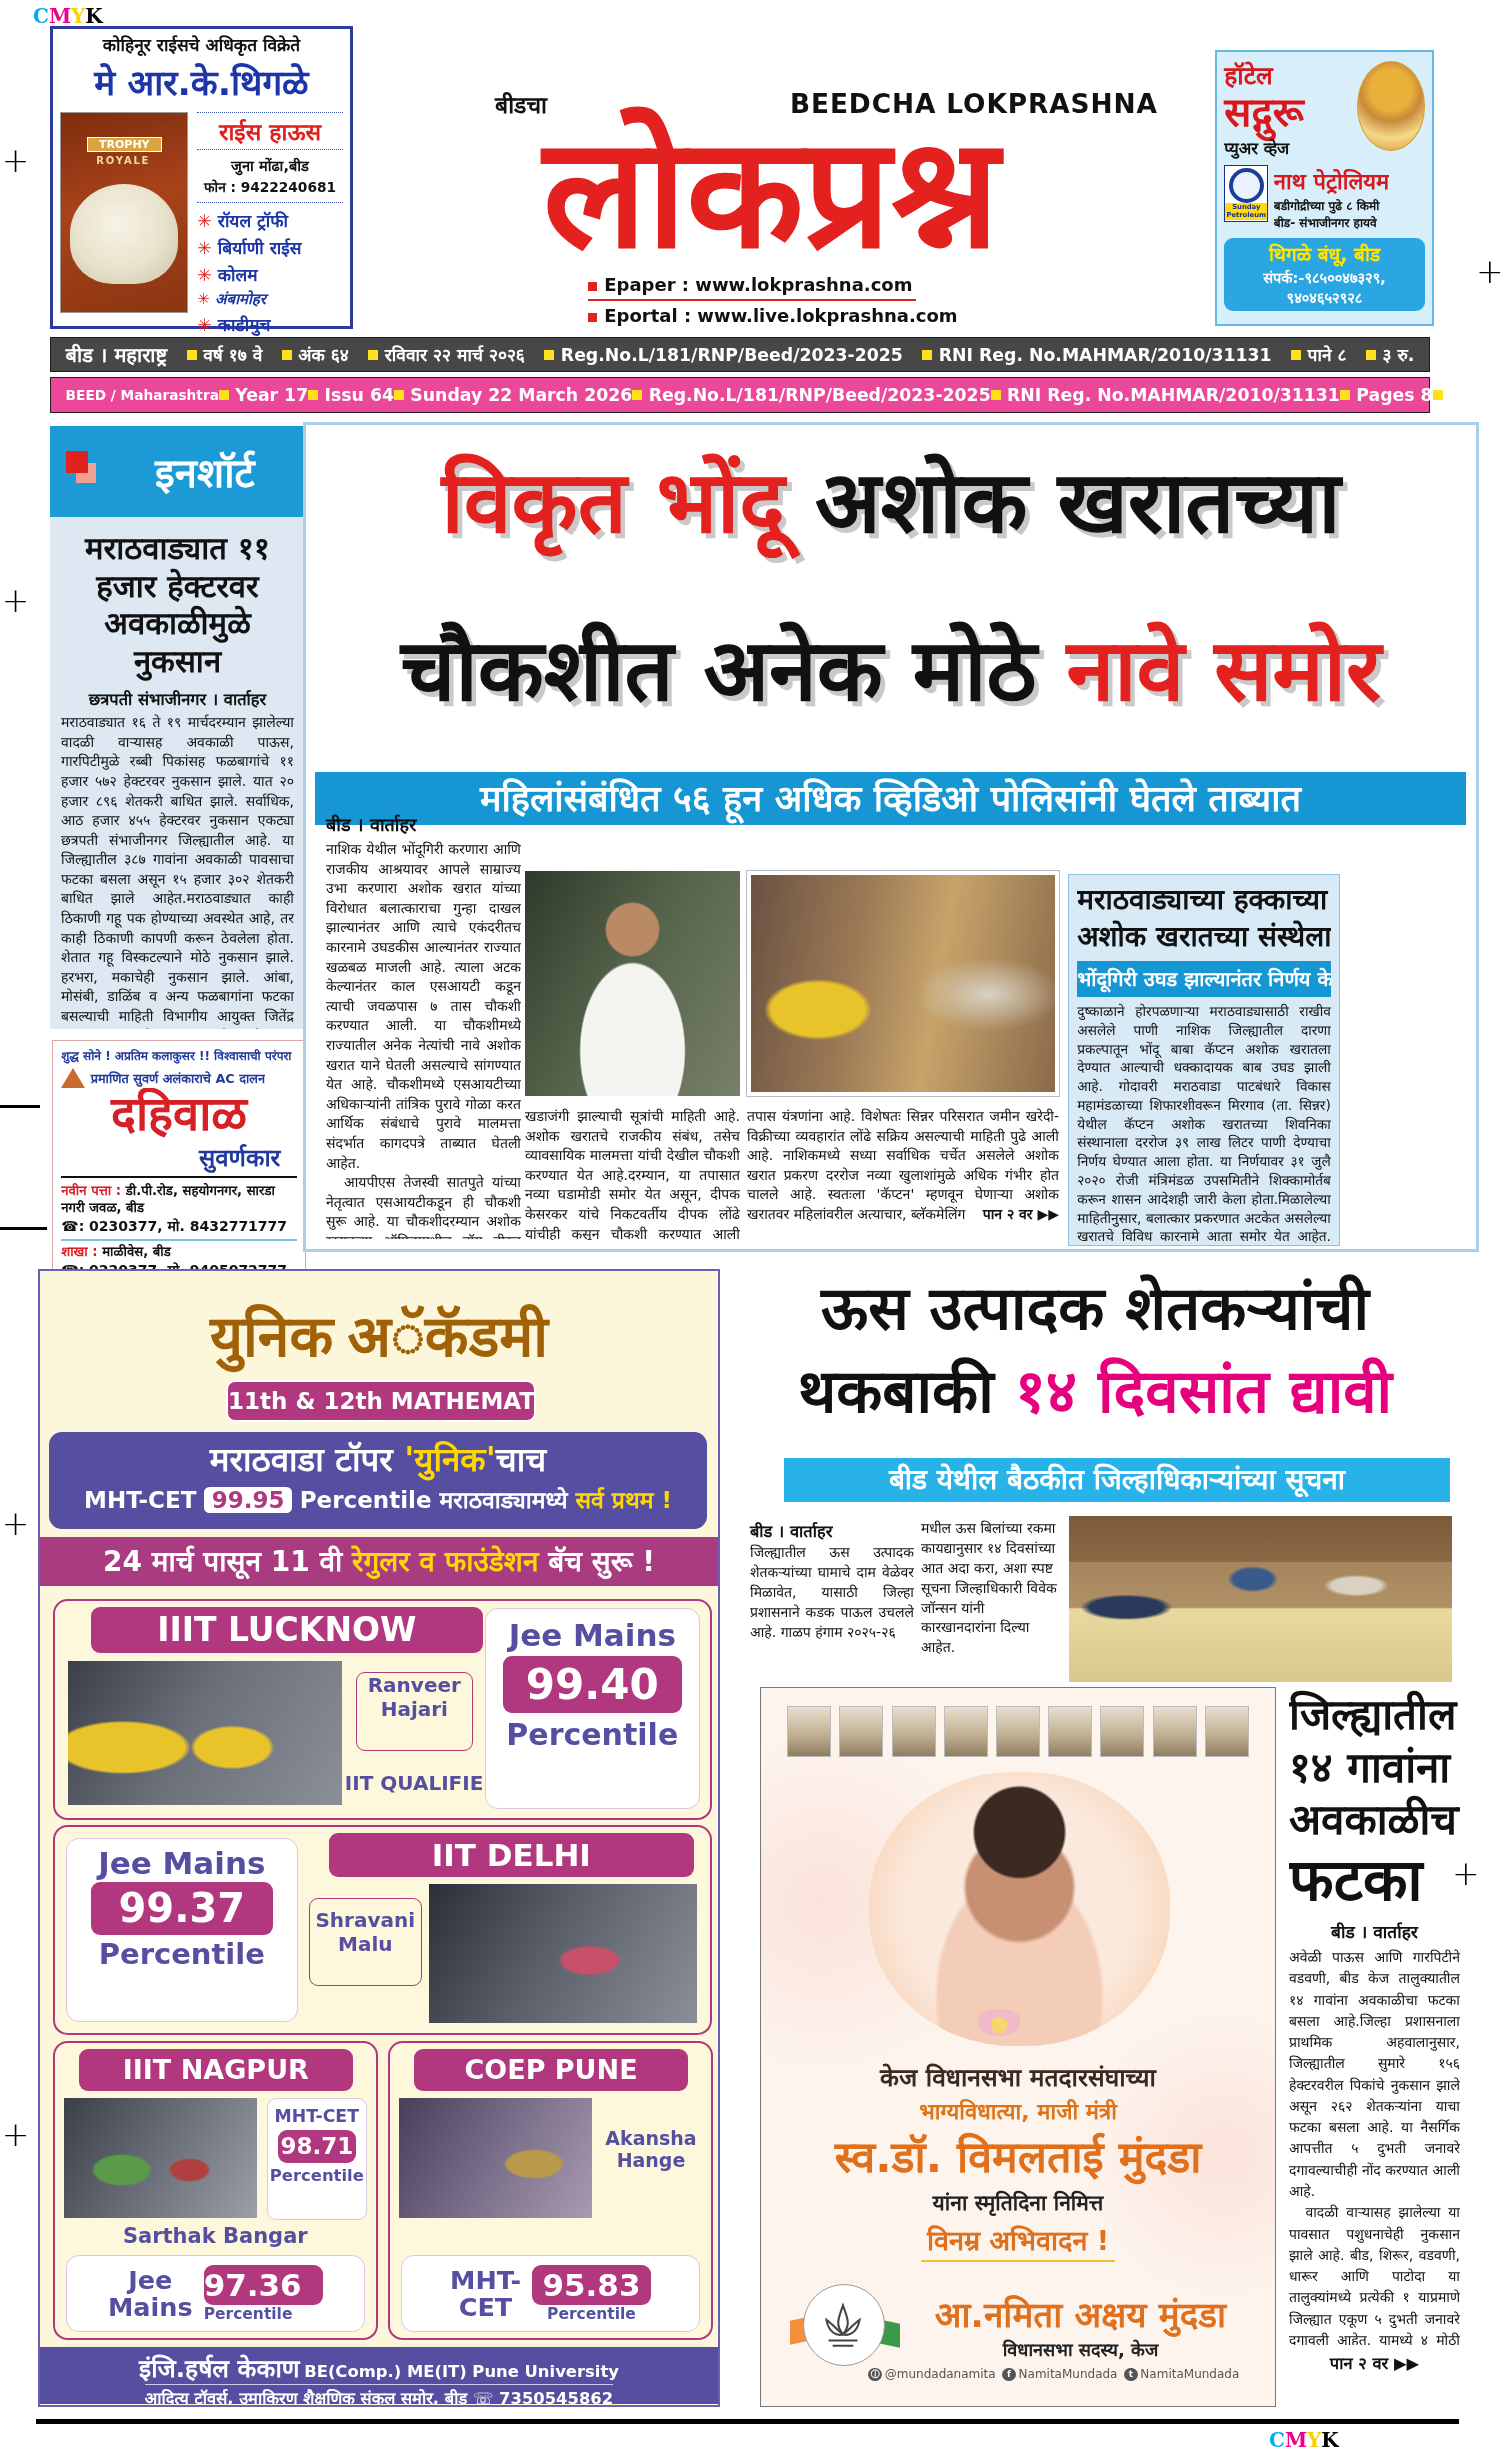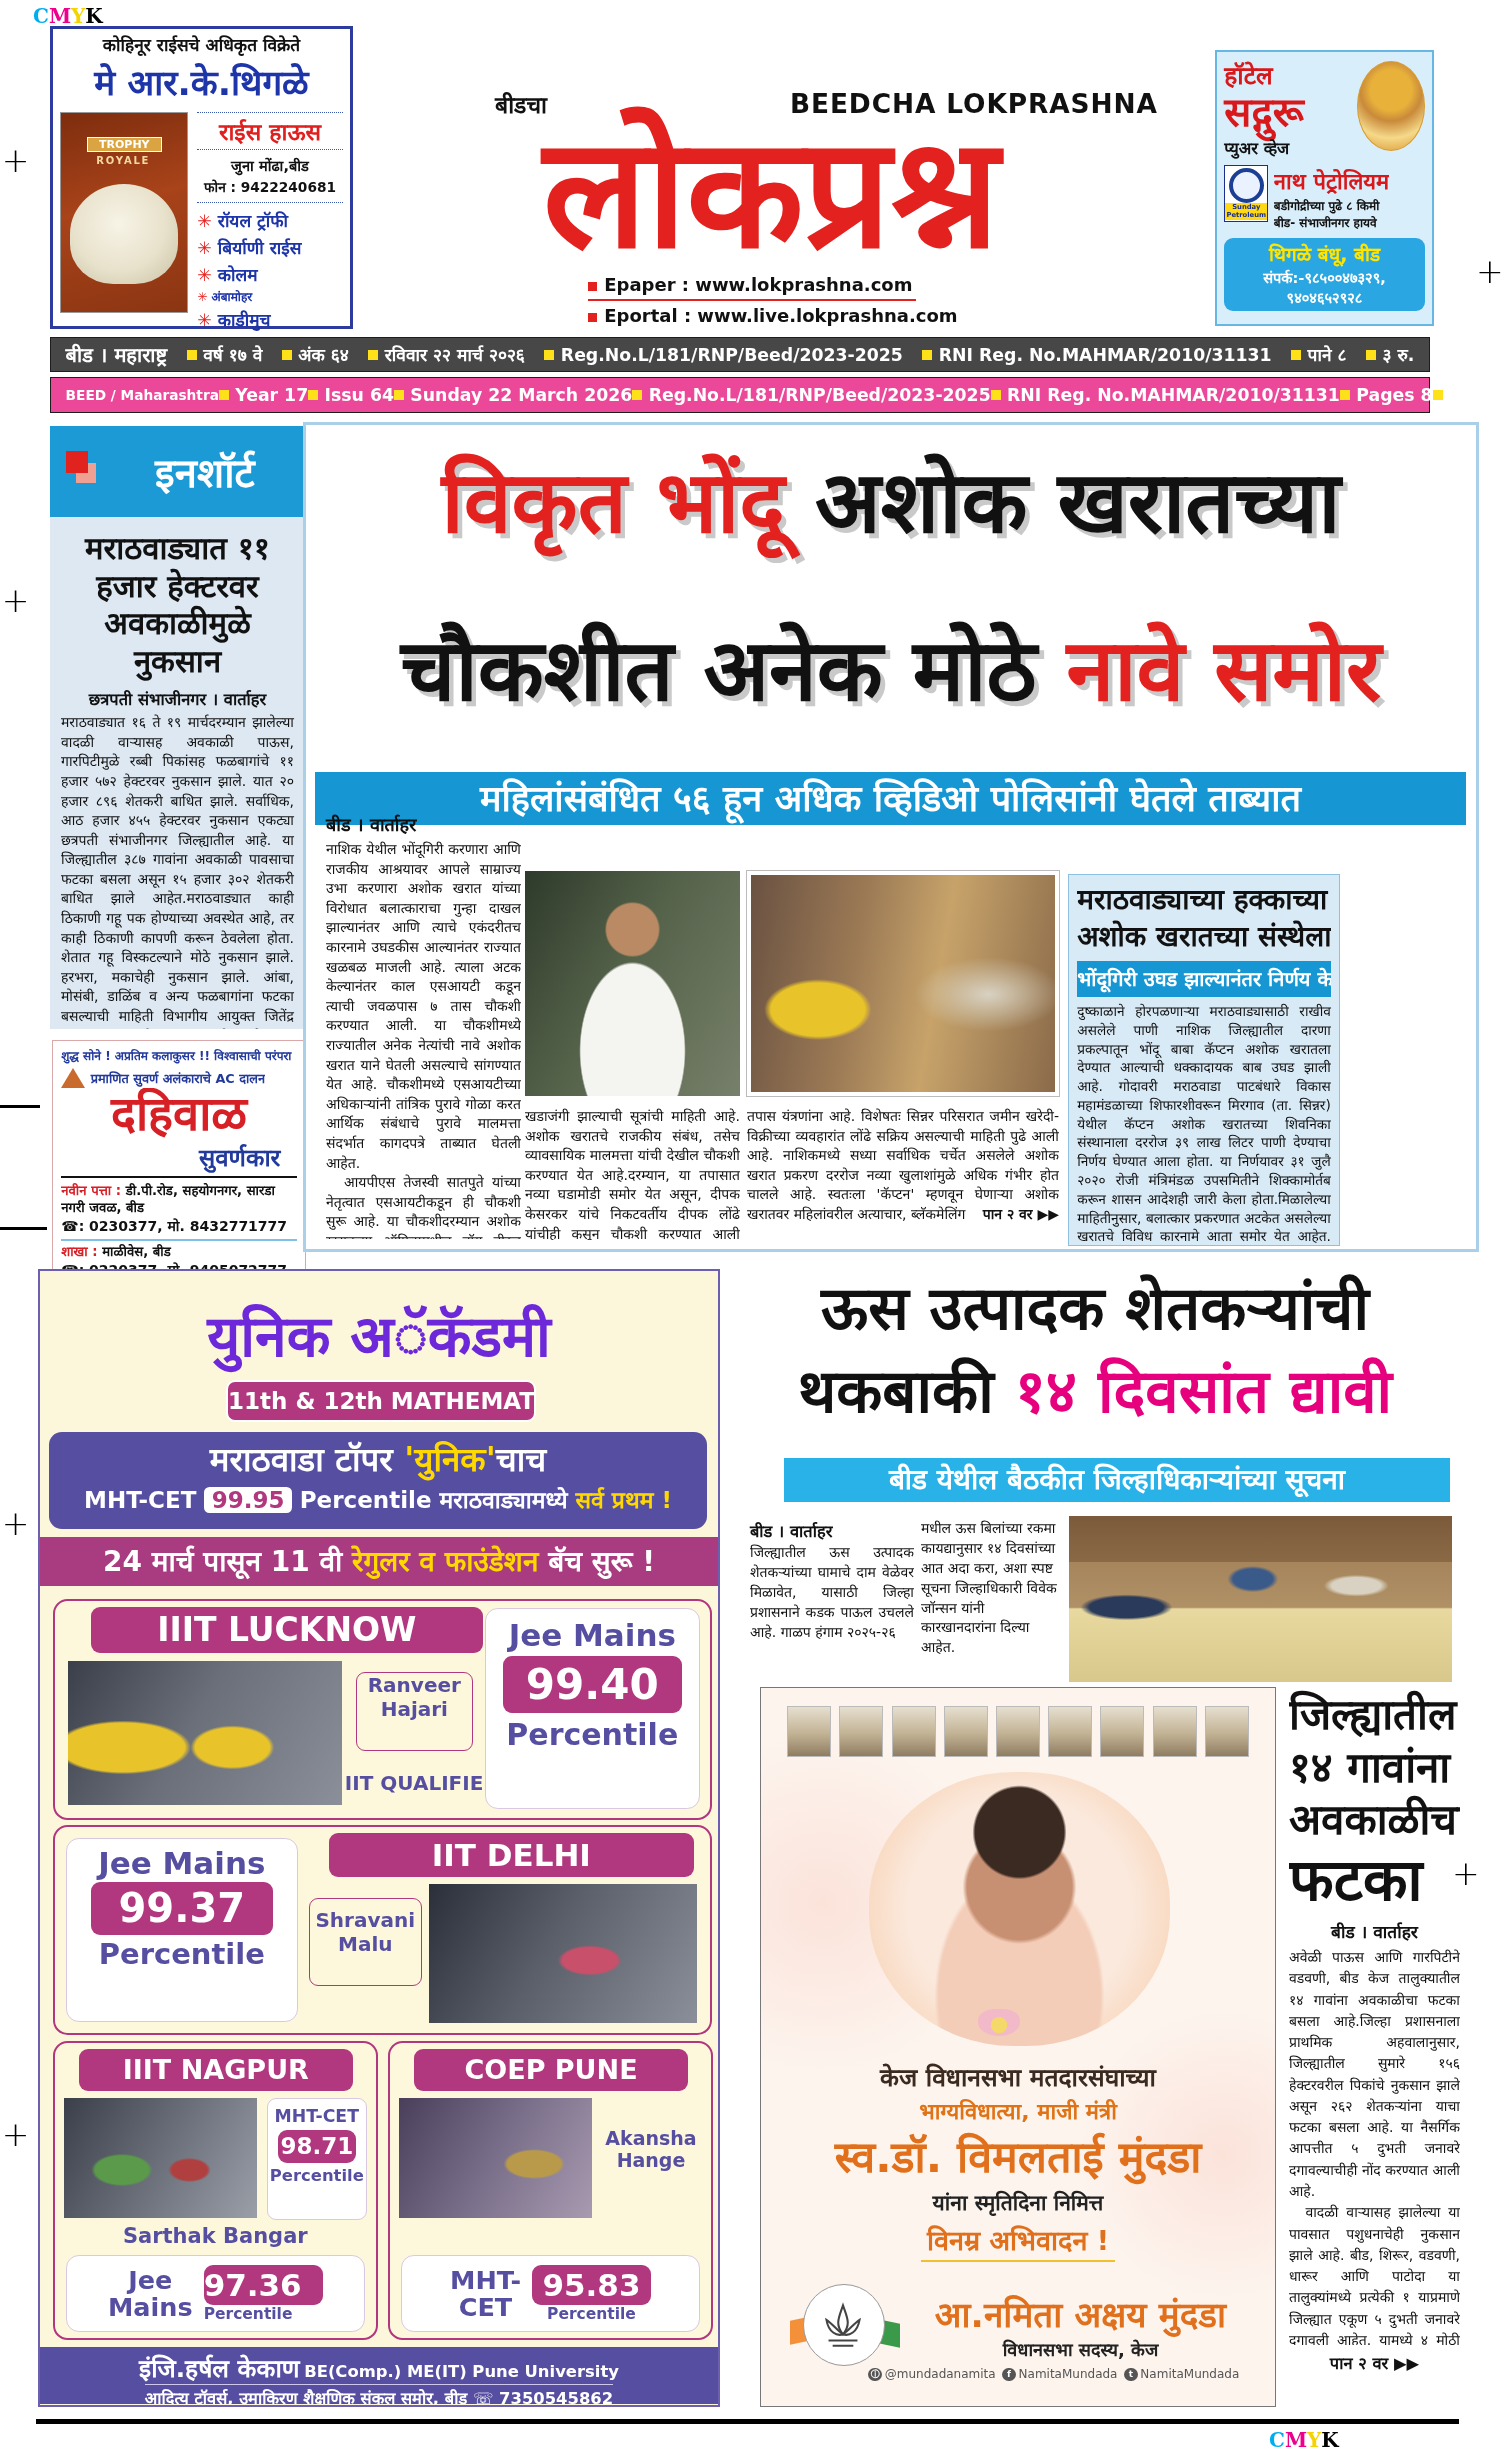--- a/index.html
+++ b/index.html
@@ -66,21 +66,21 @@
         <div class="dotted-h"></div>
         <div class="ctr b9 nowrap ovh" style="font-size:23px;color:#e01f1f;padding:1.8px 0;">राईस हाऊस</div>
         <div class="dotted-h"></div>
         <div class="ctr b9" style="font-size:14.6px;margin-top:5.5px;">जुना मोंढा,बीड</div>
         <div class="ctr b9" style="font-size:13.7px;margin-top:1.8px;">फोन : 9422240681</div>
         <div class="dotted-h" style="margin-top:5.5px;"></div>
         <div style="margin-top:5.5px;">
           <div class="b9 nowrap ovh" style="font-size:17.3px;color:#1d35a8;line-height:1.55;"><span class="red">✳</span> <span>रॉयल ट्रॉफी</span></div>
           <div class="b9 nowrap ovh" style="font-size:17.3px;color:#1d35a8;line-height:1.55;"><span class="red">✳</span> <span>बिर्याणी राईस</span></div>
           <div class="b9 nowrap ovh" style="font-size:17.3px;color:#1d35a8;line-height:1.55;"><span class="red">✳</span> <span>कोलम</span></div>
-          <div class="b9 nowrap ovh" style="font-size:12px;color:#1d35a8;line-height:1.55;"><span class="red">✳</span> <span>अंबामोहर</span></div>
+          <div class="b9 nowrap ovh" style="font-size:15px;color:#1d35a8;line-height:1.55;font-style:italic;"><span class="red">✳</span> <span>अंबामोहर</span></div>
           <div class="b9 nowrap ovh" style="font-size:17.3px;color:#1d35a8;line-height:1.55;"><span class="red">✳</span> <span>काडीमुच</span></div>
         </div>
       </div>
     </div>
   </div>
 
   <div class="abs b9" style="left:495px;top:88px;font-size:23px;">बीडचा</div>
   <div class="abs b9 nowrap" style="left:790px;top:88px;font-size:26.4px;letter-spacing:0.9px;">BEEDCHA LOKPRASHNA</div>
   <div class="abs ctr nowrap ovh" style="left:363px;top:98px;width:816px;height:214px;font-size:153px;font-weight:900;color:#e3211f;line-height:1.25;">लोकप्रश्न</div>
   <div class="abs" style="left:588px;top:274px;">
@@ -243,21 +243,21 @@
       <div class="ctr b9 nowrap ovh" style="font-size:28px;line-height:1.3;">अशोक खरातच्या संस्थेला</div>
       <div class="bluebar ctr b9 nowrap ovh" style="height:36px;line-height:36px;font-size:20px;margin:5.5px 0;">भोंदूगिरी उघड झाल्यानंतर निर्णय केला रद्द</div>
       <div class="jst" style="font-size:13.7px;line-height:1.37;">
         <span>दुष्काळाने होरपळणाऱ्या मराठवाड्यासाठी राखीव असलेले पाणी नाशिक जिल्ह्यातील दारणा प्रकल्पातून भोंदू बाबा कॅप्टन अशोक खरातला देण्यात आल्याची धक्कादायक बाब उघड झाली आहे. गोदावरी मराठवाडा पाटबंधारे विकास महामंडळाच्या शिफारशीवरून मिरगाव (ता. सिन्नर) येथील कॅप्टन अशोक खरातच्या शिवनिका संस्थानाला दररोज ३९ लाख लिटर पाणी देण्याचा निर्णय घेण्यात आला होता. या निर्णयावर ३१ जुलै २०२० रोजी मंत्रिमंडळ उपसमितीने शिक्कामोर्तब करून शासन आदेशही जारी केला होता.मिळालेल्या माहितीनुसार, बलात्कार प्रकरणात अटकेत असलेल्या खरातचे विविध कारनामे आता समोर येत आहेत. मिरगाव येथे उभारलेल्या शिवनिका संस्थानासाठी पाण्याची मोठी गरज होती. तेथे त्याने</span>
         
       </div>
     </div>
   </div>
 
   <div class="abs" style="left:38px;top:1269px;width:682px;height:1138px;background:#fcf7da;border:2.7px solid #6a5fb0;box-sizing:border-box;">
-    <div class="ctr nowrap ovh" style="position:absolute;left:0;top:24px;width:100%;font-size:57px;font-weight:900;color:#6d28d9;">युनिक अॅकॅडमी</div>
+    <div class="ctr nowrap ovh" style="position:absolute;left:0;top:24px;width:100%;font-size:57px;font-weight:900;color:#a16207;font-family:Liberation Serif, serif;">युनिक अॅकॅडमी</div>
     <div class="pinkbox ctr b9 nowrap ovh" style="position:absolute;left:186px;top:109px;width:306px;height:38px;line-height:38px;font-size:23px;border:2.7px solid #fff;">11th &amp; 12th MATHEMATICS</div>
     <div style="position:absolute;left:9px;top:161px;width:658px;height:97px;background:#564fa1;border-radius:12.8px;text-align:center;overflow:hidden;">
       <div class="b9 nowrap" style="font-size:33px;color:#fff;margin-top:3.6px;">
         <span>मराठवाडा टॉपर </span><span style="color:#ffd800;">'युनिक'</span><span>चाच</span>
       </div>
       <div class="b9 nowrap" style="font-size:23px;color:#fff;margin-top:2.7px;">
         <span>MHT-CET</span>
         <span style="background:#fff;color:#b1377f;border-radius:5.5px;padding:0 7.3px;">99.95</span>
         <span>Percentile</span>
         <span>मराठवाड्यामध्ये</span>

